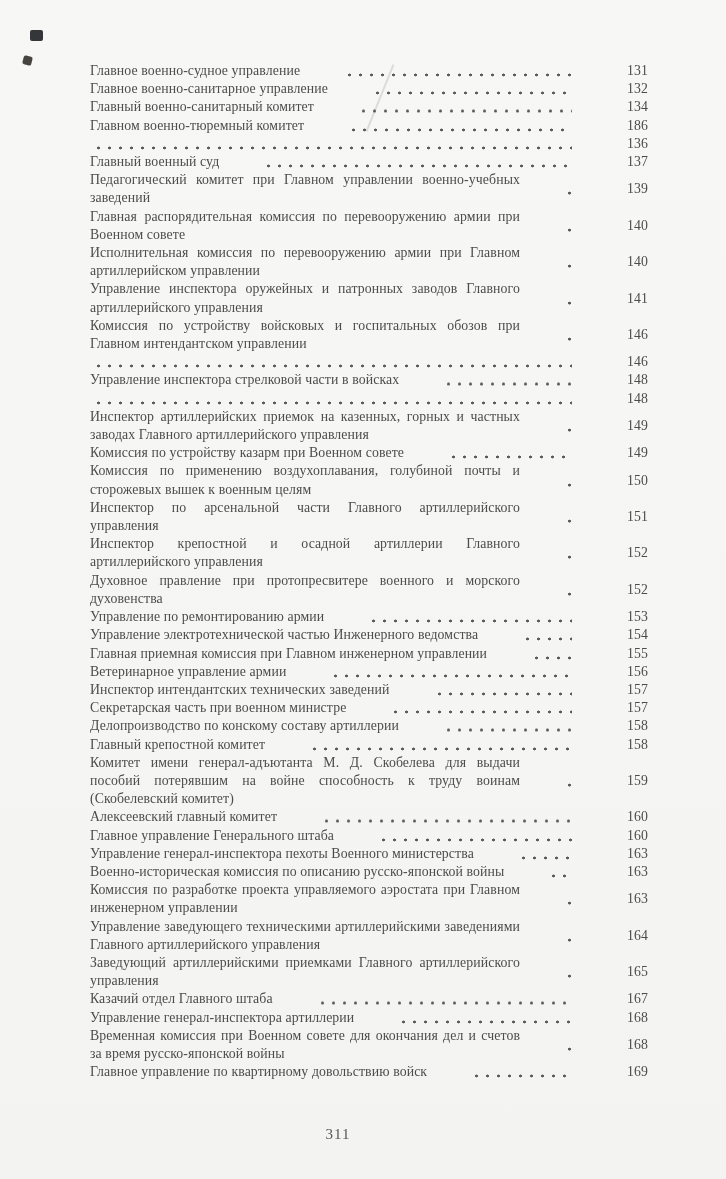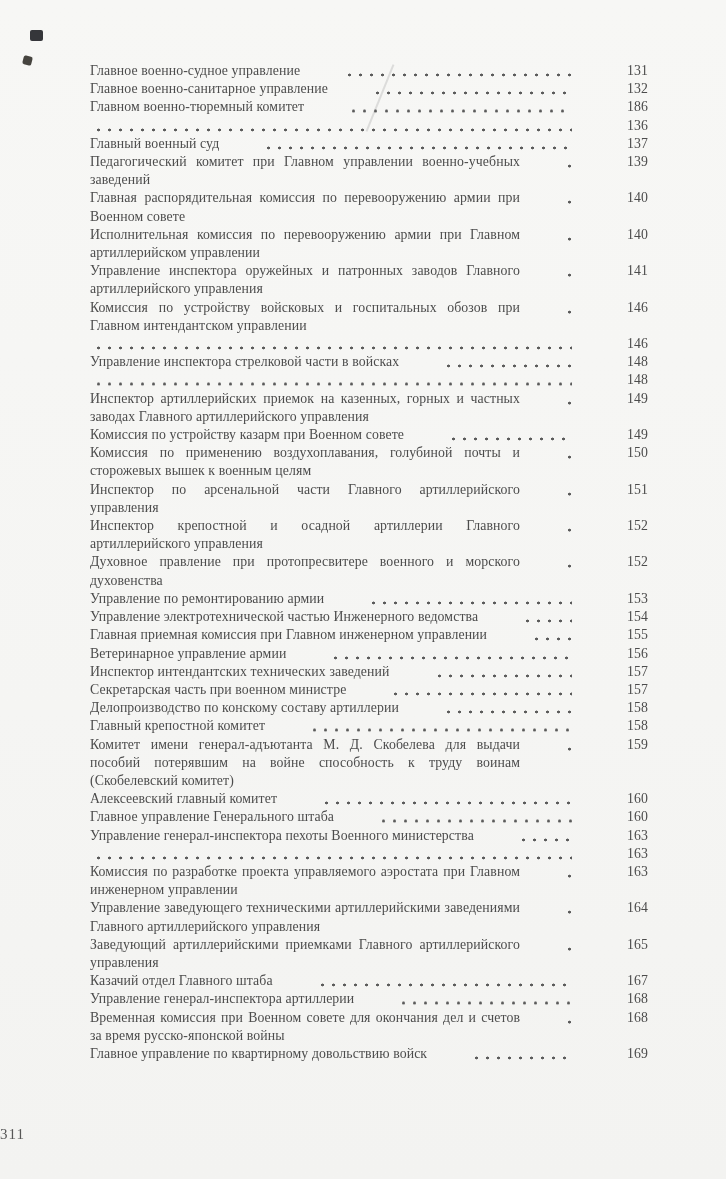--- a/index.html
+++ b/index.html
@@ -27,21 +27,21 @@
     transform: rotate(22deg);
   }
   .toc {
     position: absolute;
     left: 90px;
     top: 62px;
     width: 558px;
   }
   .entry {
     display: flex;
-    align-items: flex-start;
+    align-items: center;
     font-size: 13.8px;
     line-height: 18.2px;
     letter-spacing: 0.1px;
     gap: 41px;
   }
   .entry .title {
     flex: 0 1 auto;
     text-align: justify;
   }
   .entry .dots {
@@ -57,21 +57,21 @@
   .entry .pagenum {
     flex: 0 0 32px;
     text-align: right;
     white-space: nowrap;
   }
   .folio {
     position: absolute;
     top: 1126px;
     left: 0;
     width: 676px;
-    text-align: left;
+    text-align: center;
     font-size: 15px;
     letter-spacing: 1px;
     color: #565656;
   }
 </style>
 </head>
 <body>
 
 <div class="book-page">
   <div class="artifact a1"></div>
@@ -84,20 +84,25 @@
     <span class="dots"></span>
     <span class="pagenum">131</span>
   </div>
 
   <div class="entry">
     <span class="title">Главное военно-санитарное управление</span>
     <span class="dots"></span>
     <span class="pagenum">132</span>
   </div>
 
+  <div class="entry">
+    <span class="title">Главный военно-санитарный комитет</span>
+    <span class="dots"></span>
+    <span class="pagenum">134</span>
+  </div>
 
   <div class="entry">
     <span class="title">Главном военно-тюремный комитет</span>
     <span class="dots"></span>
     <span class="pagenum">186</span>
   </div>
 
   <div class="entry">
     <span class="dots"></span>
     <span class="pagenum">136</span>
@@ -257,20 +262,21 @@
     <span class="pagenum">160</span>
   </div>
 
   <div class="entry">
     <span class="title">Управление генерал-инспектора пехоты Военного министерства</span>
     <span class="dots"></span>
     <span class="pagenum">163</span>
   </div>
 
   <div class="entry">
+    <span class="title">Военно-историческая комиссия по описанию русско-японской войны</span>
     <span class="dots"></span>
     <span class="pagenum">163</span>
   </div>
 
   <div class="entry">
     <span class="title">Комиссия по разработке проекта управляемого аэростата при Главном инженерном управлении</span>
     <span class="dots"></span>
     <span class="pagenum">163</span>
   </div>
 

